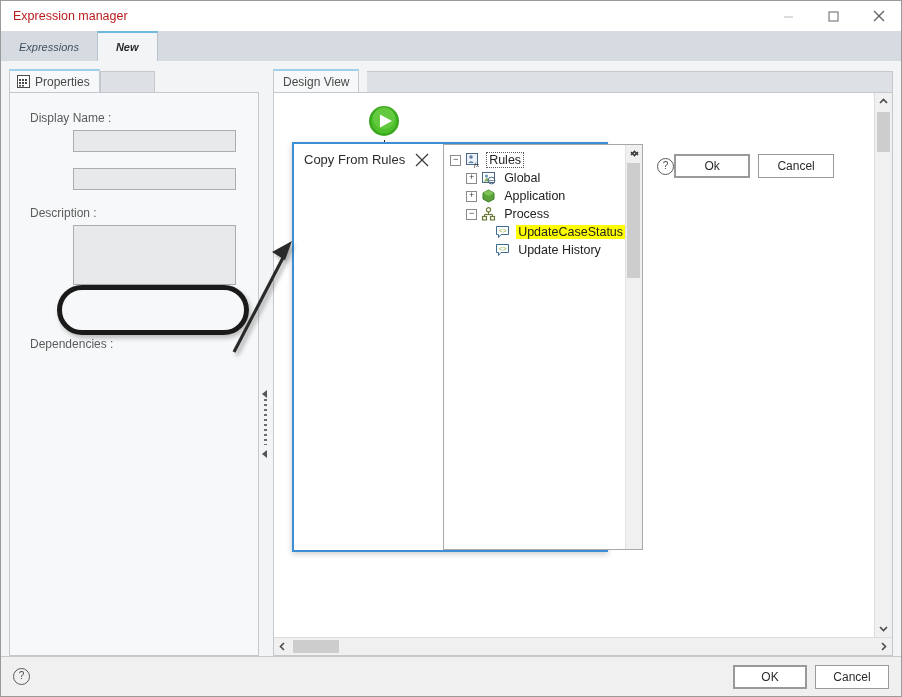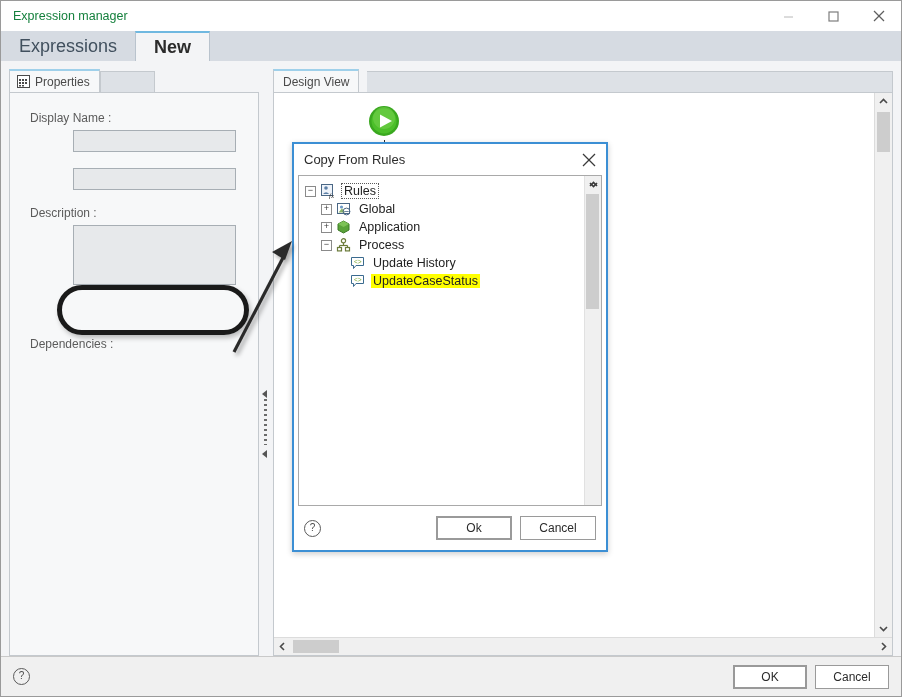--- a/index.html
+++ b/index.html
@@ -32,21 +32,21 @@
     height: 30px;
     background: #ffffff;
     display: flex;
     align-items: center;
     flex: 0 0 auto;
     position: relative;
   }
   .title-text {
     margin-left: 12px;
     font-size: 12.5px;
-    color: #15803d;
+    color: #b91c1c;
   }
   .win-buttons {
     margin-left: auto;
     display: flex;
     height: 30px;
   }
   .win-btn {
     width: 45px; height: 30px;
     display: flex;
     align-items: center;
@@ -69,24 +69,25 @@
     position: absolute;
     left: 0; right: 0; bottom: 0;
     height: 1px;
     background: #d6dbe2;
   }
   .tab {
     height: 29px;
     padding: 0 18px;
     display: flex;
     align-items: center;
-    font-size: 18px;
+    font-size: 11px;
     color: #4a4a4a;
     box-sizing: border-box;
     position: relative;
+    font-style: italic;
   }
   .tab.inactive {
     background: #d6dbe2;
     color: #41505e;
   }
   .tab.active {
     background: #f3f4f6;
     color: #2b2b2b;
     font-weight: bold;
     border-top: 2px solid #6fb8e0;
@@ -396,21 +397,21 @@
   
   .dialog {
     position: absolute;
     left: 292px; top: 142px;
     width: 316px; height: 410px;
     background: #ffffff;
     border: 2px solid #3c8fd4;
     box-sizing: border-box;
     z-index: 50;
     display: flex;
-    flex-direction: column;
+    flex-direction: row;
     box-shadow: 0 2px 6px rgba(0,0,0,0.2);
   }
   .dlg-title {
     height: 31px;
     flex: 0 0 auto;
     display: flex;
     align-items: center;
     padding-left: 10px;
     background: #ffffff;
   }
@@ -733,41 +734,41 @@
             <line x1="3.5" y1="7.5" x2="11.5" y2="7.5" stroke="#6b7b3a" stroke-width="1.2"></line>
             <line x1="3.5" y1="7.5" x2="3.5" y2="9.5" stroke="#6b7b3a" stroke-width="1.2"></line>
             <line x1="11.5" y1="7.5" x2="11.5" y2="9.5" stroke="#6b7b3a" stroke-width="1.2"></line>
             <rect x="1.5" y="9.5" width="4" height="3.4" fill="none" stroke="#6b7b3a" stroke-width="1.2"></rect>
             <rect x="9.5" y="9.5" width="4" height="3.4" fill="none" stroke="#6b7b3a" stroke-width="1.2"></rect>
           </svg>
         </span>
         <span class="tlabel">Process</span>
       </div>
 
+      <div class="tnode lvl2 selected">
+        <span class="expander-blank"></span>
+        <span class="ticon">
+          <svg width="16" height="15" viewBox="0 0 16 15">
+            <path d="M1.5 1.5 H13.5 V9.5 H6 L3.5 12.5 V9.5 H1.5 Z" fill="#ffffff" stroke="#3b6b8f" stroke-width="1"></path>
+            <text x="4" y="8" font-size="6.5" font-family="Liberation Sans, sans-serif" fill="#7aa832">&lt;&gt;</text>
+          </svg>
+        </span>
+        <span class="tlabel">UpdateCaseStatus</span>
+      </div>
+
       <div class="tnode lvl2">
         <span class="expander-blank"></span>
         <span class="ticon">
           <svg width="16" height="15" viewBox="0 0 16 15">
             <path d="M1.5 1.5 H13.5 V9.5 H6 L3.5 12.5 V9.5 H1.5 Z" fill="#ffffff" stroke="#3b6b8f" stroke-width="1"></path>
             <text x="4" y="8" font-size="6.5" font-family="Liberation Sans, sans-serif" fill="#7aa832">&lt;&gt;</text>
           </svg>
         </span>
         <span class="tlabel">Update History</span>
       </div>
-
-      <div class="tnode lvl2 selected">
-        <span class="expander-blank"></span>
-        <span class="ticon">
-          <svg width="16" height="15" viewBox="0 0 16 15">
-            <path d="M1.5 1.5 H13.5 V9.5 H6 L3.5 12.5 V9.5 H1.5 Z" fill="#ffffff" stroke="#3b6b8f" stroke-width="1"></path>
-            <text x="4" y="8" font-size="6.5" font-family="Liberation Sans, sans-serif" fill="#7aa832">&lt;&gt;</text>
-          </svg>
-        </span>
-        <span class="tlabel">UpdateCaseStatus</span>
-      </div>
     </div>
 
     <div class="dlg-vscroll">
       <div class="sb-arrow up" style="width:16px;">
         <svg width="9" height="7" viewBox="0 0 9 7">
             <polyline points="1,5 4.5,1.5 8,5" fill="none" stroke="#3b3b3b" stroke-width="1.6"></polyline>
           </svg>
       </div>
       <div class="vthumb" style="top:18px;height:115px;left:1px;width:13px;"></div>
       <div class="sb-arrow down" style="width:16px;">

